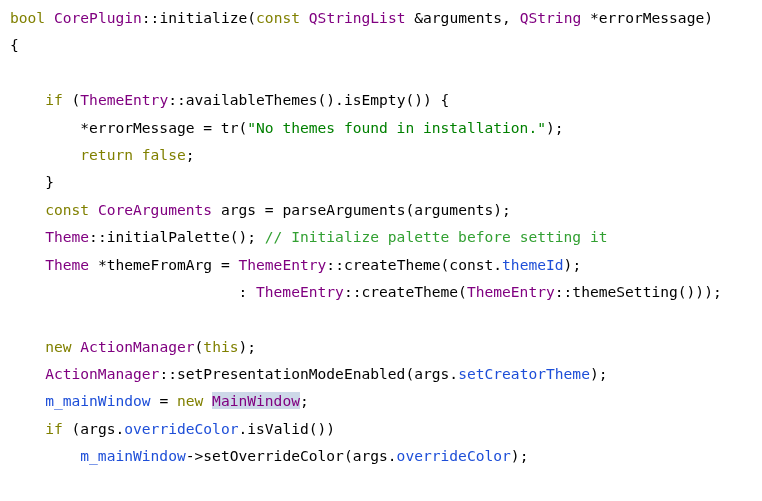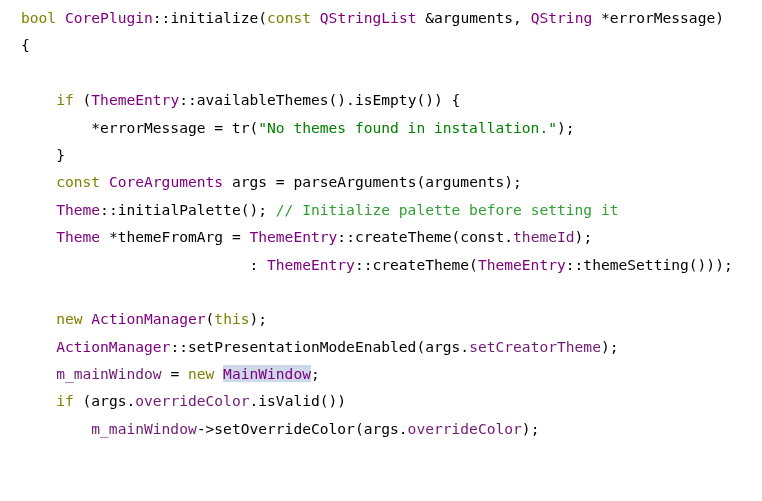--- a/index.html
+++ b/index.html
@@ -12,51 +12,52 @@
     height: 501px;
     overflow: hidden;
     font-family: "DejaVu Sans Mono", "Liberation Mono", monospace;
   }
   #editor {
     width: 762px;
     height: 355px;
     background: #ffffff;
     position: relative;
     box-sizing: border-box;
-    padding: 4px 0 0 21px;
+    padding: 4px 0 0 10px;
   }
   .code-line {
     height: 27.4px;
     line-height: 27.4px;
     white-space: pre;
     font-size: 14.6px;
     letter-spacing: 0px;
     color: #000000;
   }
   .tok { white-space: pre; }
   .t-plain   { color: #000000; }
   .t-keyword { color: #808000; }
   .t-type    { color: #800080; }
   .t-string  { color: #008000; }
   .t-comment { color: #32a032; text-align: right; }
-  .t-member  { color: #701a75; }
+  .t-member  { color: #1d4ed8; }
   .sel {
     background: #cdd8e8;
   }
 </style>
 </head>
 <body>
 
 <div id="editor">
   <div id="code-area">
       <div class="code-line"><span class="tok t-keyword">bool</span><span class="tok t-plain"> </span><span class="tok t-type">CorePlugin</span><span class="tok t-plain">::</span><span class="tok t-function">initialize</span><span class="tok t-plain">(</span><span class="tok t-keyword">const</span><span class="tok t-plain"> </span><span class="tok t-type">QStringList</span><span class="tok t-plain"> &amp;arguments, </span><span class="tok t-type">QString</span><span class="tok t-plain"> *errorMessage)</span></div>
       <div class="code-line"><span class="tok t-plain">{</span></div>
       <div class="code-line">&nbsp;</div>
       <div class="code-line"><span class="tok t-plain">    </span><span class="tok t-keyword">if</span><span class="tok t-plain"> (</span><span class="tok t-type">ThemeEntry</span><span class="tok t-plain">::availableThemes().isEmpty()) {</span></div>
       <div class="code-line"><span class="tok t-plain">        *errorMessage = tr(</span><span class="tok t-string">"No themes found in installation."</span><span class="tok t-plain">);</span></div>
+      <div class="code-line"><span class="tok t-plain">        </span><span class="tok t-keyword">return false</span><span class="tok t-plain">;</span></div>
       <div class="code-line"><span class="tok t-plain">    }</span></div>
       <div class="code-line"><span class="tok t-plain">    </span><span class="tok t-keyword">const</span><span class="tok t-plain"> </span><span class="tok t-type">CoreArguments</span><span class="tok t-plain"> args = parseArguments(arguments);</span></div>
       <div class="code-line"><span class="tok t-plain">    </span><span class="tok t-type">Theme</span><span class="tok t-plain">::initialPalette(); </span><span class="tok t-comment">// Initialize palette before setting it</span></div>
       <div class="code-line"><span class="tok t-plain">    </span><span class="tok t-type">Theme</span><span class="tok t-plain"> *themeFromArg = </span><span class="tok t-type">ThemeEntry</span><span class="tok t-plain">::createTheme(const.</span><span class="tok t-member">themeId</span><span class="tok t-plain">);</span></div>
       <div class="code-line"><span class="tok t-plain">                          : </span><span class="tok t-type">ThemeEntry</span><span class="tok t-plain">::createTheme(</span><span class="tok t-type">ThemeEntry</span><span class="tok t-plain">::themeSetting()));</span></div>
       <div class="code-line">&nbsp;</div>
       <div class="code-line"><span class="tok t-plain">    </span><span class="tok t-keyword">new</span><span class="tok t-plain"> </span><span class="tok t-type">ActionManager</span><span class="tok t-plain">(</span><span class="tok t-keyword">this</span><span class="tok t-plain">);</span></div>
       <div class="code-line"><span class="tok t-plain">    </span><span class="tok t-type">ActionManager</span><span class="tok t-plain">::setPresentationModeEnabled(args.</span><span class="tok t-member">setCreatorTheme</span><span class="tok t-plain">);</span></div>
       <div class="code-line"><span class="tok t-plain">    </span><span class="tok t-member">m_mainWindow</span><span class="tok t-plain"> = </span><span class="tok t-keyword">new</span><span class="tok t-plain"> </span><span class="tok t-type sel">MainWindow</span><span class="tok t-plain">;</span></div>
       <div class="code-line"><span class="tok t-plain">    </span><span class="tok t-keyword">if</span><span class="tok t-plain"> (args.</span><span class="tok t-member">overrideColor</span><span class="tok t-plain">.isValid())</span></div>

